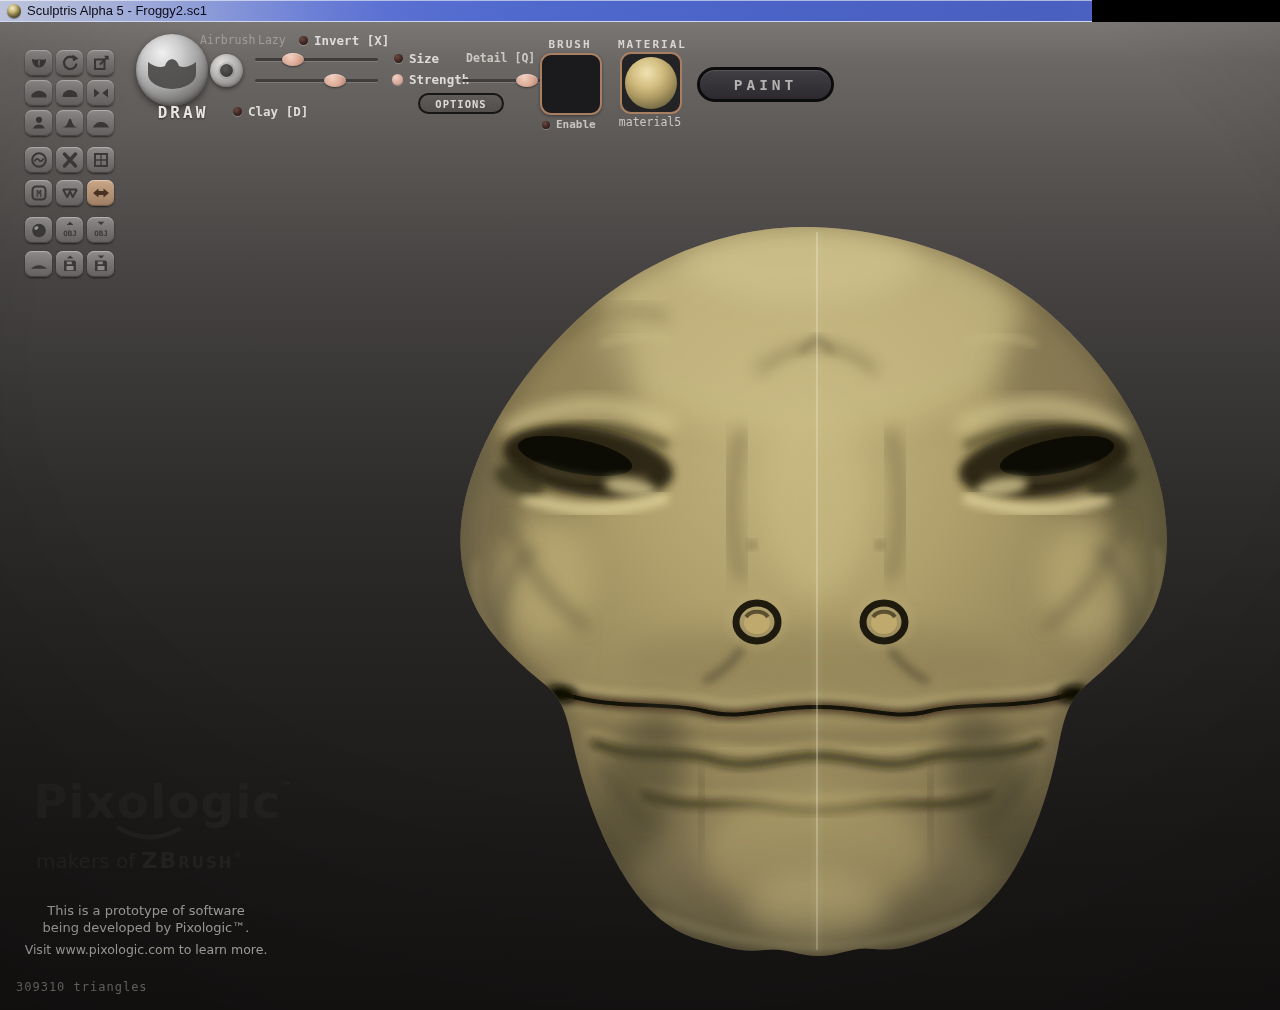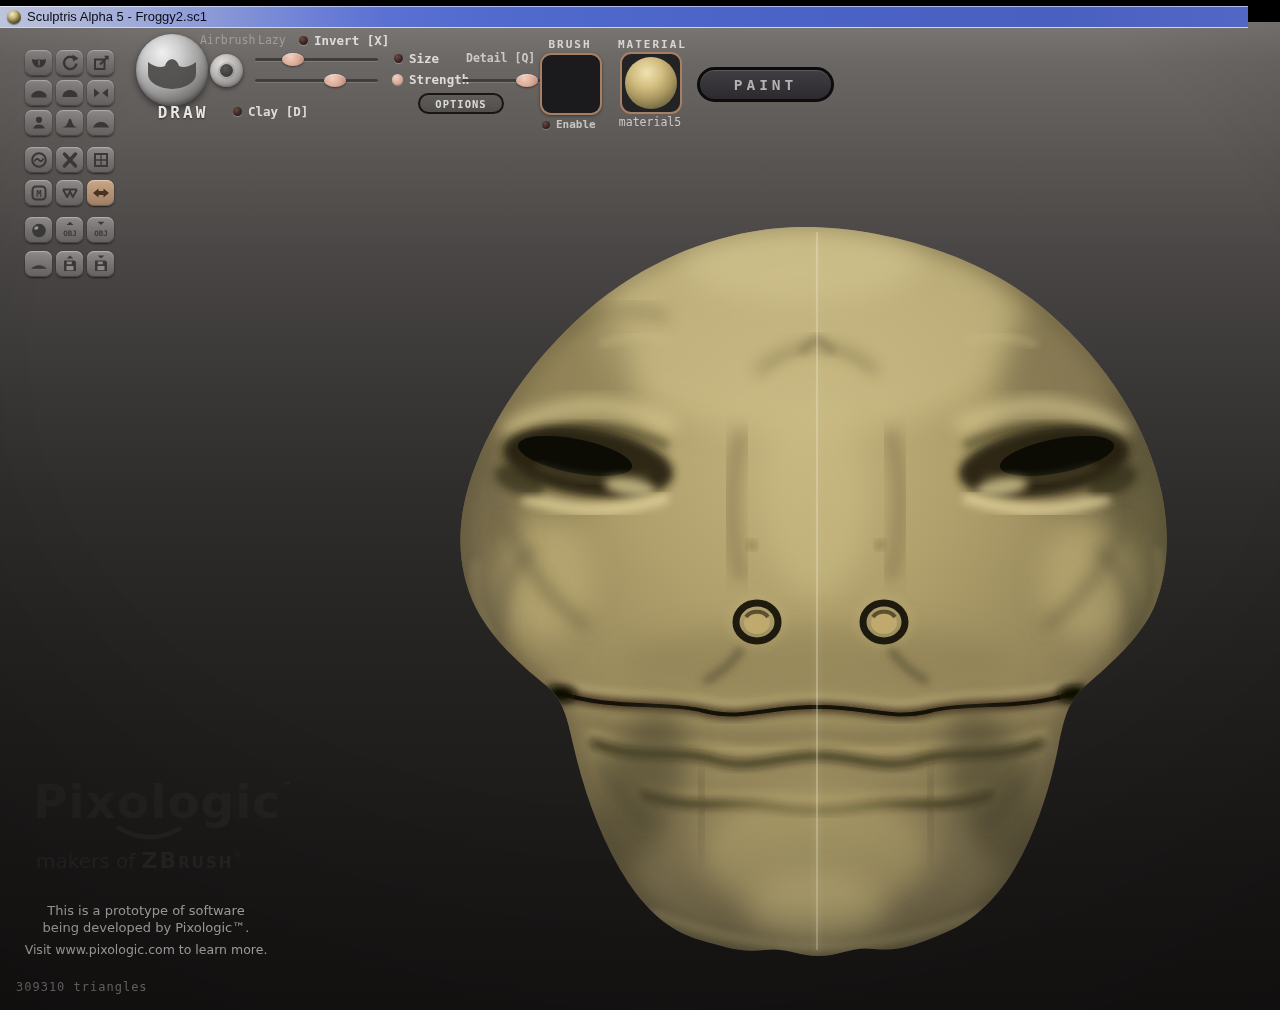--- a/index.html
+++ b/index.html
@@ -1,18 +1,18 @@
 <!DOCTYPE html>
 <html><head>
 <meta charset="utf-8">
 <style>
   html,body{margin:0;padding:0;background:#000;}
   .wrap{position:relative;width:1280px;height:1010px;overflow:hidden;font-family:"DejaVu Sans Mono",monospace;-webkit-font-smoothing:antialiased;}
   
-  .titlebar{position:absolute;left:0;top:6px;width:1248px;height:22px;
+  .titlebar{position:absolute;left:0;top:0;width:1092px;height:22px;
     background:linear-gradient(90deg,#bdc4dc 0px,#aab4d8 90px,#8b9ad8 210px,#6d80d6 310px,#5a70d2 390px,#5069cd 520px,#4b63c6 780px,#4a60c0 1060px,#5468c6 1280px);
     box-shadow:inset 0 1px 0 rgba(255,255,255,.55), inset 0 -1px 0 #cfd7ee;}
   .appicon{position:absolute;left:7px;top:4px;width:14px;height:14px;border-radius:50%;
     background:radial-gradient(circle at 38% 30%,#f0ead0,#c8b878 30%,#6a6034 62%,#23200f 95%);
     box-shadow:0 1px 1px rgba(0,0,0,.4);}
   .title-text{position:absolute;left:27px;top:3px;font-family:"Liberation Sans",sans-serif;font-size:13px;color:#0c0c18;}
   
   .app{position:absolute;left:0;top:22px;width:1280px;height:988px;
     background:linear-gradient(180deg,#7b7775 0%,#6b6765 4%,#585553 14%,#484544 24%,#3a3836 36%,#2f2d2b 48%,#272523 60%,#211f1d 72%,#1c1a19 84%,#171514 100%);}
   .app::after{content:"";position:absolute;inset:0;pointer-events:none;

